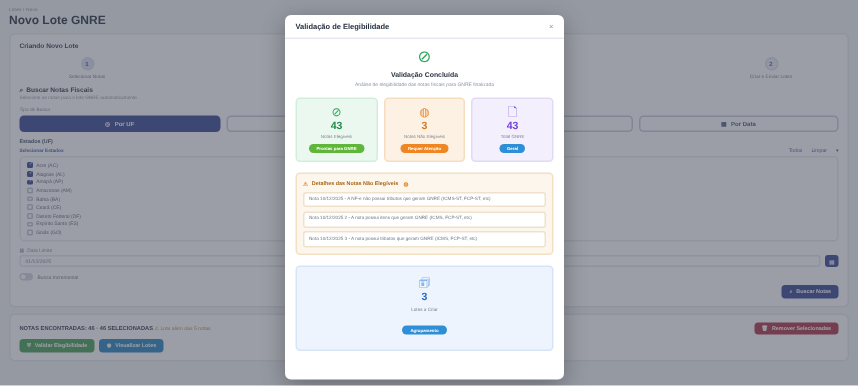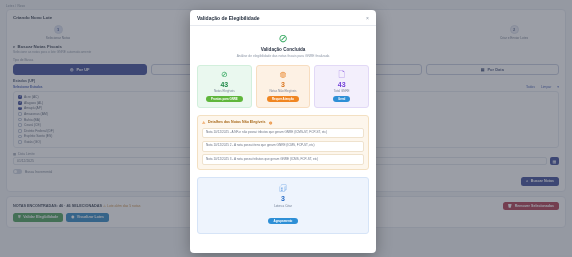--- a/index.html
+++ b/index.html
@@ -161,20 +161,21 @@
     border-radius: 6px; padding: 1px 6px; font-size: 2.9px; font-weight: 700; color: #fff;
   }
 </style>
 </head>
 <body>
 
 <div class="page">
 
   <div class="bg-wrap">
     <div class="breadcrumb">Lotes / Novo</div>
+    <div class="page-title">Novo Lote GNRE</div>
 
     <div class="card">
       <div class="card-head">Criando Novo Lote</div>
 
       <div class="stepper">
         <div class="step active">
           <div class="step-circle">1</div>
           <div class="step-label">Selecionar Notas</div>
         </div>
         <div class="step">

